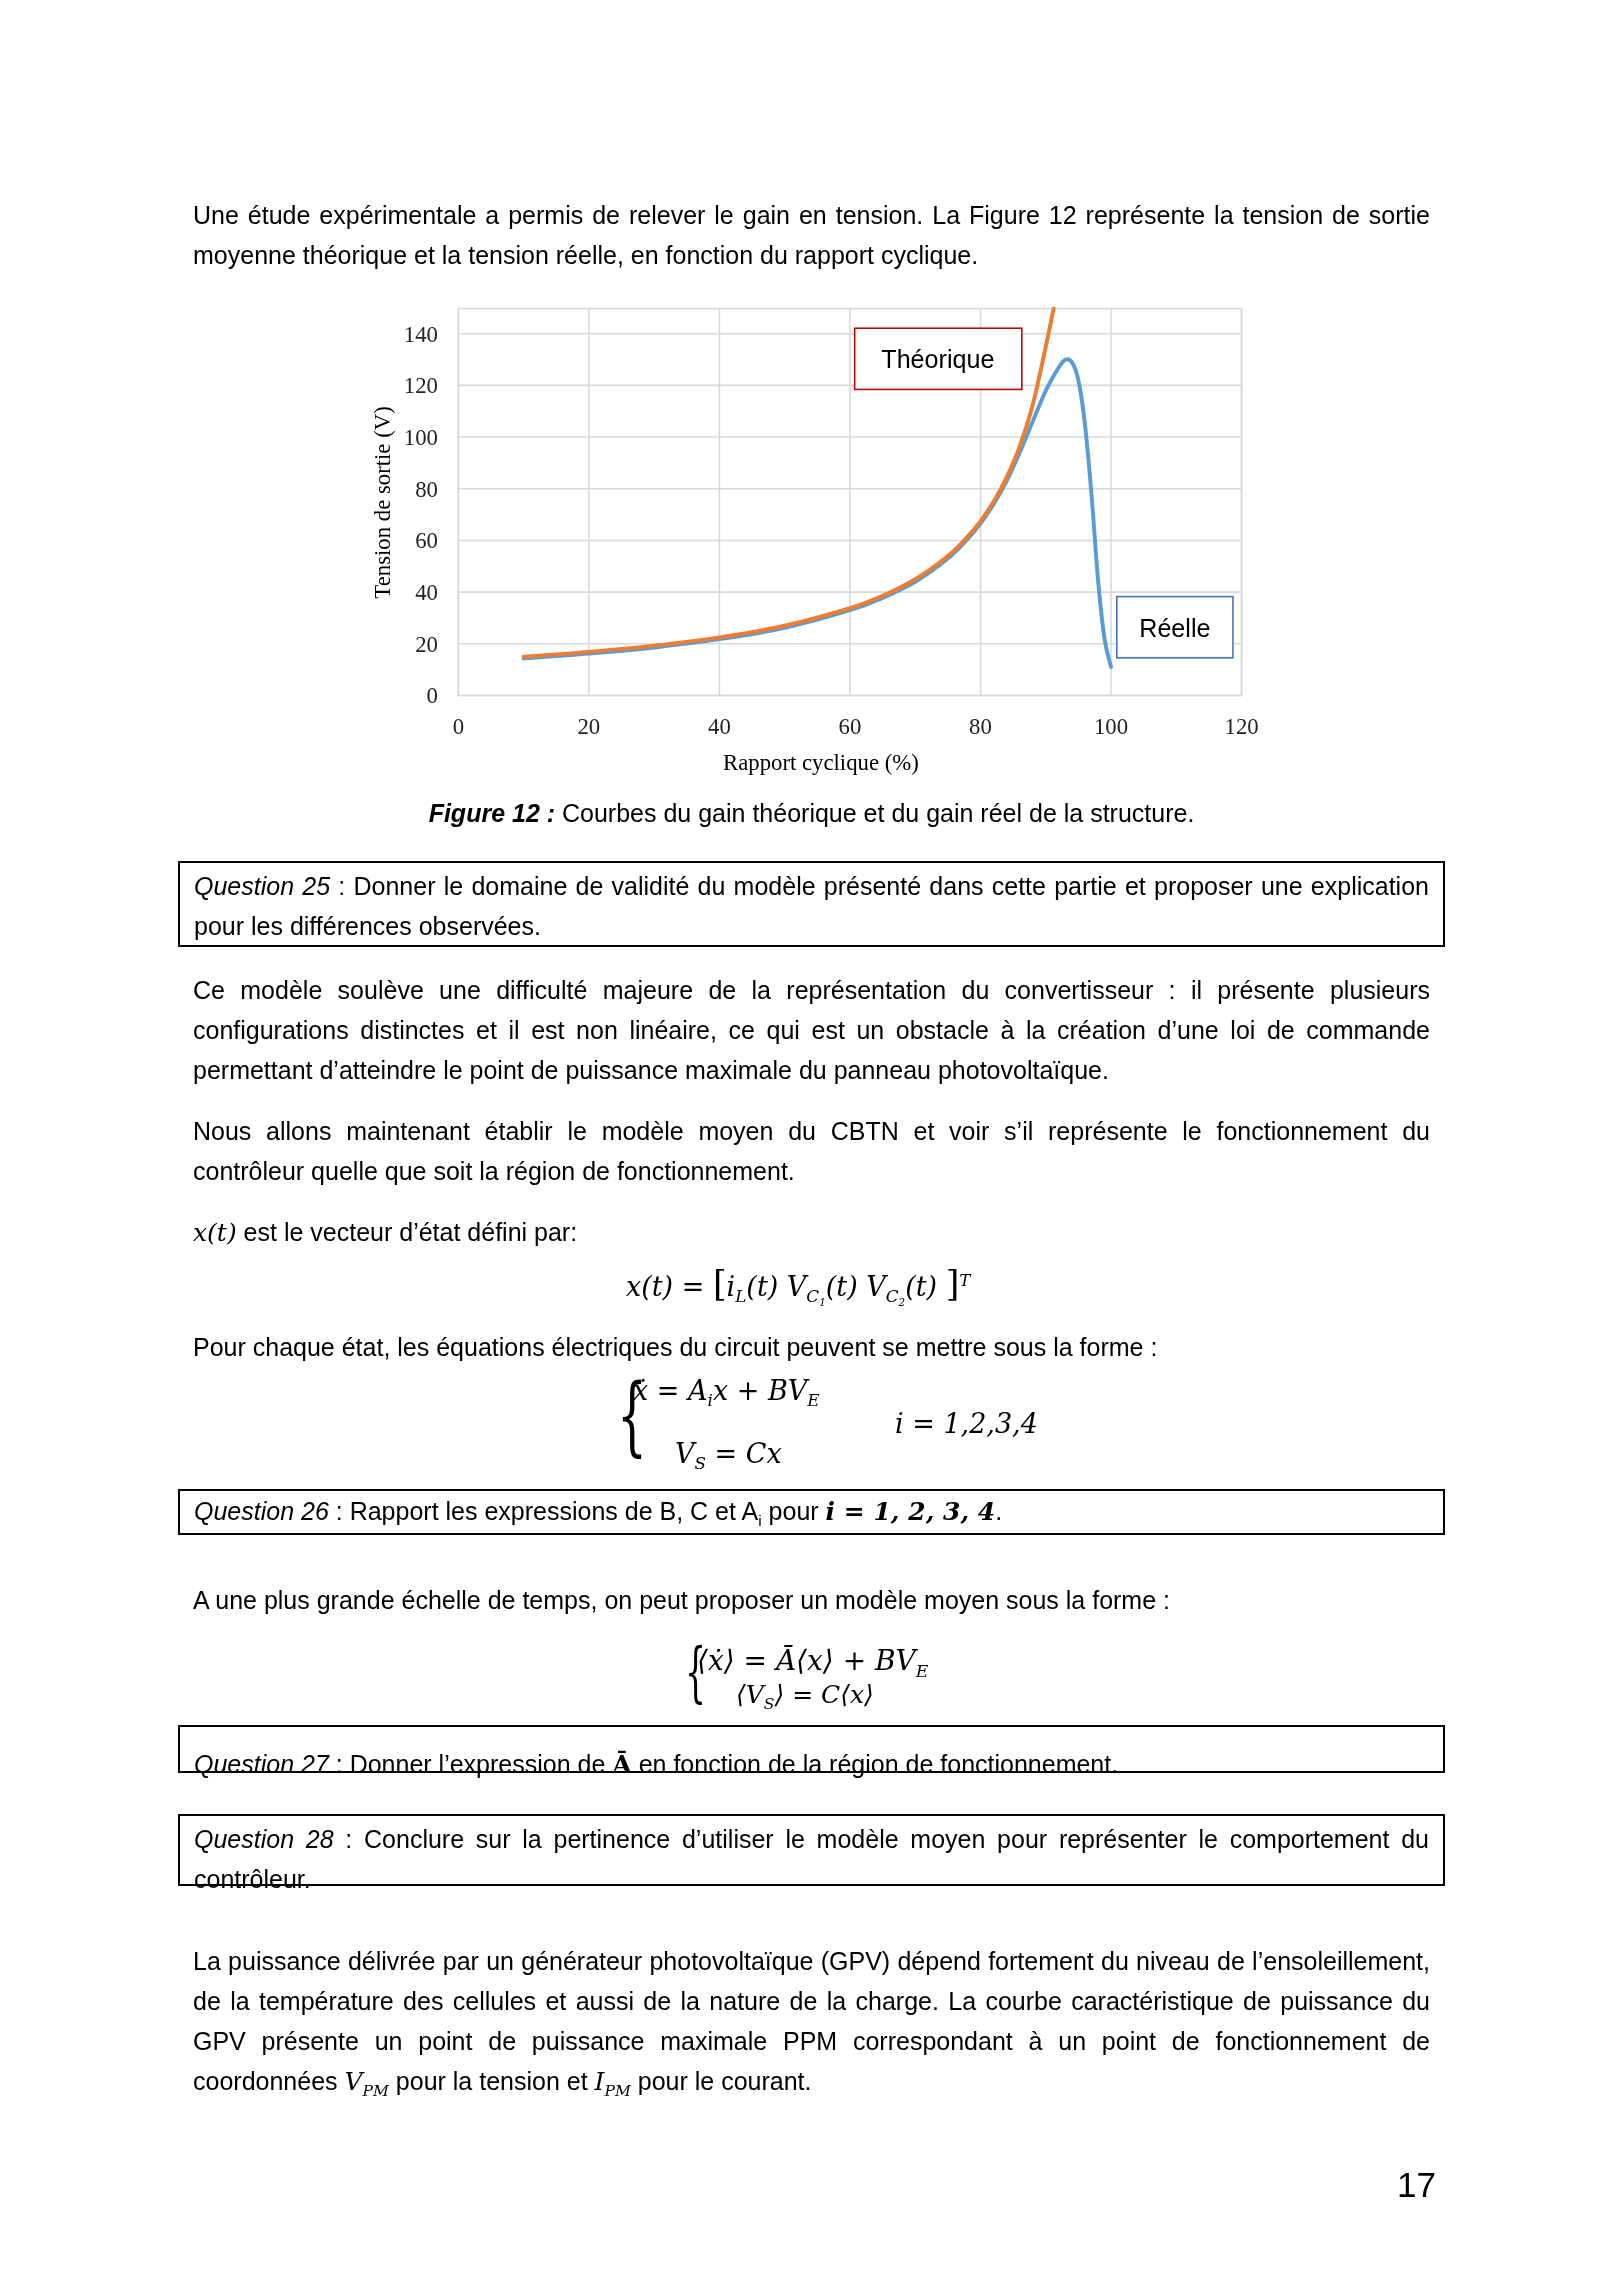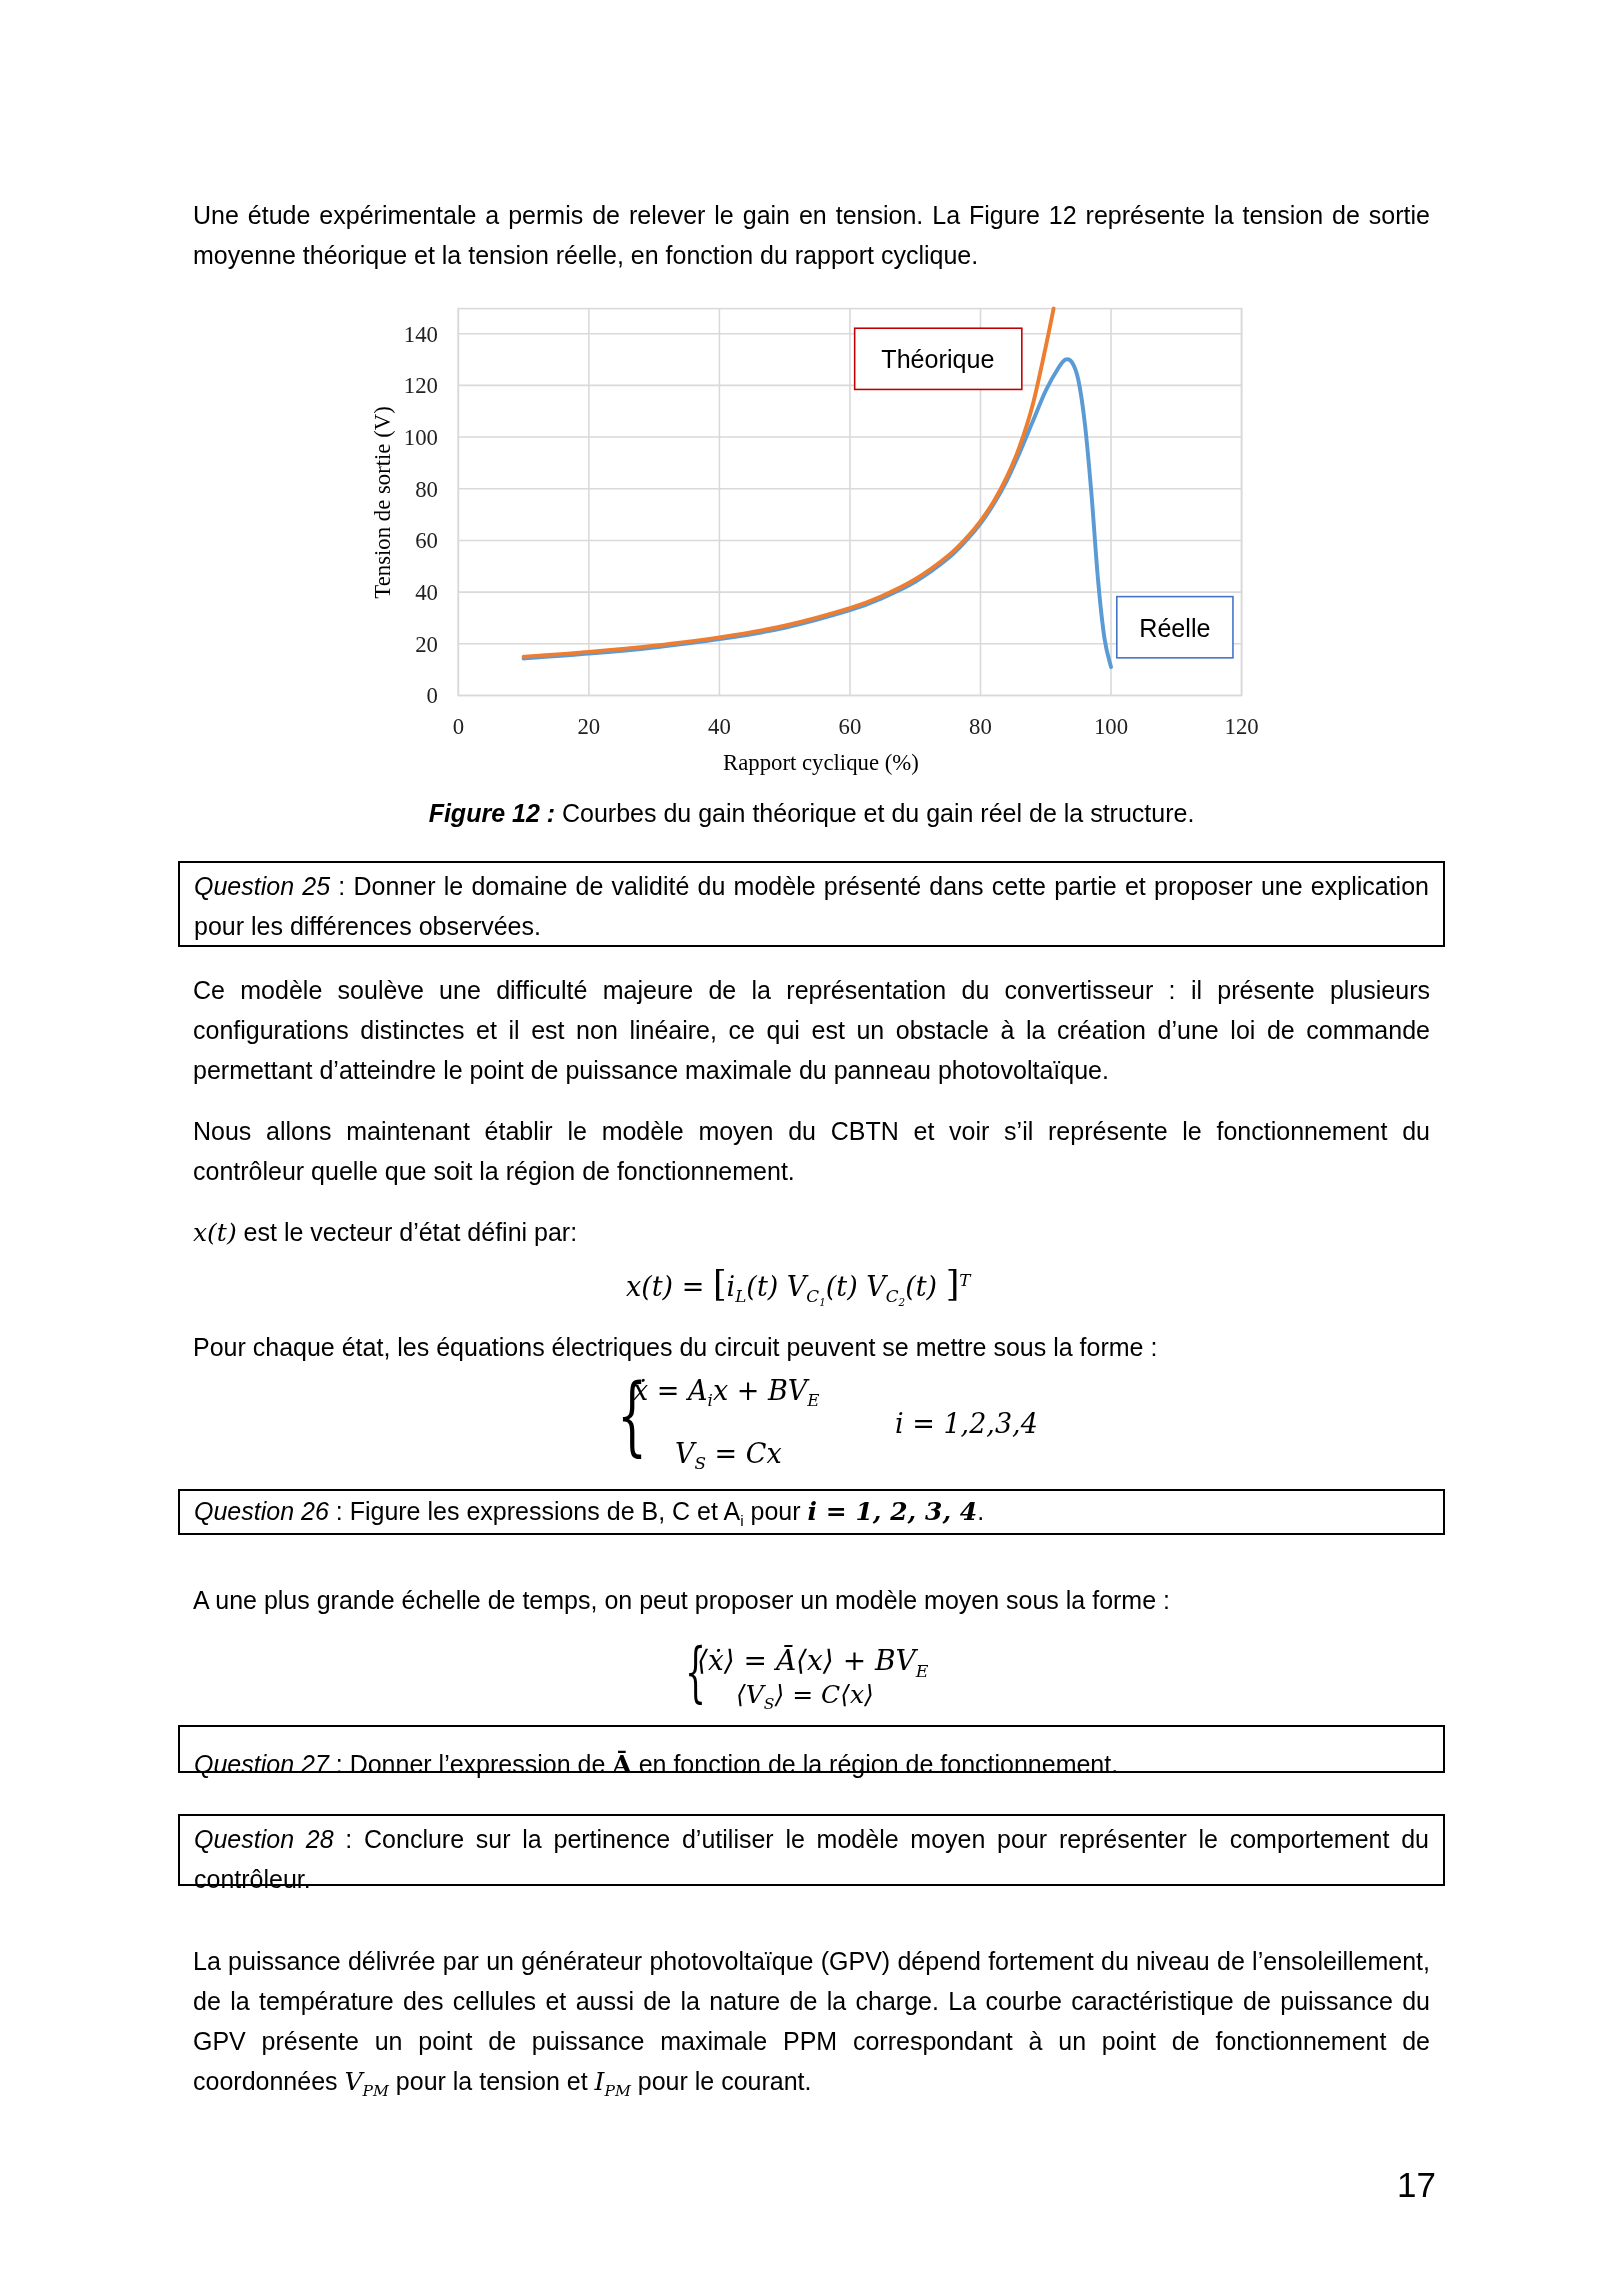--- a/index.html
+++ b/index.html
@@ -98,21 +98,21 @@
 <div class="brace" style="left:617px; top:1372px; font-size:86px; line-height:86px; transform:scaleX(0.55); transform-origin:left top;">{</div>
 <div class="eq math" style="left:633px; top:1375px;">
   <span>ẋ = A</span><sub>i</sub><span>x + BV</span><sub>E</sub>
 </div>
 <div class="eq math" style="left:675px; top:1438px;">
   <span>V</span><sub>S</sub><span> = Cx</span>
 </div>
 <div class="eq math" style="left:856px; top:1408px;margin-left:39px;">i = 1,2,3,4</div>
 
 <div class="qbox" style="top:1489px; height:46px; padding-top:0;">
-  <span class="qlabel">Question 26</span><span> : Figure les expressions de B, C et A</span><sub>i</sub><span> pour </span><span class="math" style="font-weight:bold;">i = 1, 2, 3, 4</span><span>.</span>
+  <span class="qlabel">Question 26</span><span> : Rapport les expressions de B, C et A</span><sub>i</sub><span> pour </span><span class="math" style="font-weight:bold;">i = 1, 2, 3, 4</span><span>.</span>
 </div>
 
 <div class="p noj" style="top:1580px;">A une plus grande échelle de temps, on peut proposer un modèle moyen sous la forme :</div>
 
 <div class="brace" style="left:685px; top:1639px; font-size:66px; line-height:66px; transform:scaleX(0.5); transform-origin:left top;">{</div>
 <div class="eq math" style="left:697px; top:1644px; font-size:28px;">
   <span>⟨ẋ⟩ = Ā⟨x⟩ + BV</span><sub>E</sub>
 </div>
 <div class="eq math" style="left:736px; top:1680px; font-size:25px;">
   <span>⟨V</span><sub>S</sub><span>⟩ = C⟨x⟩</span>

